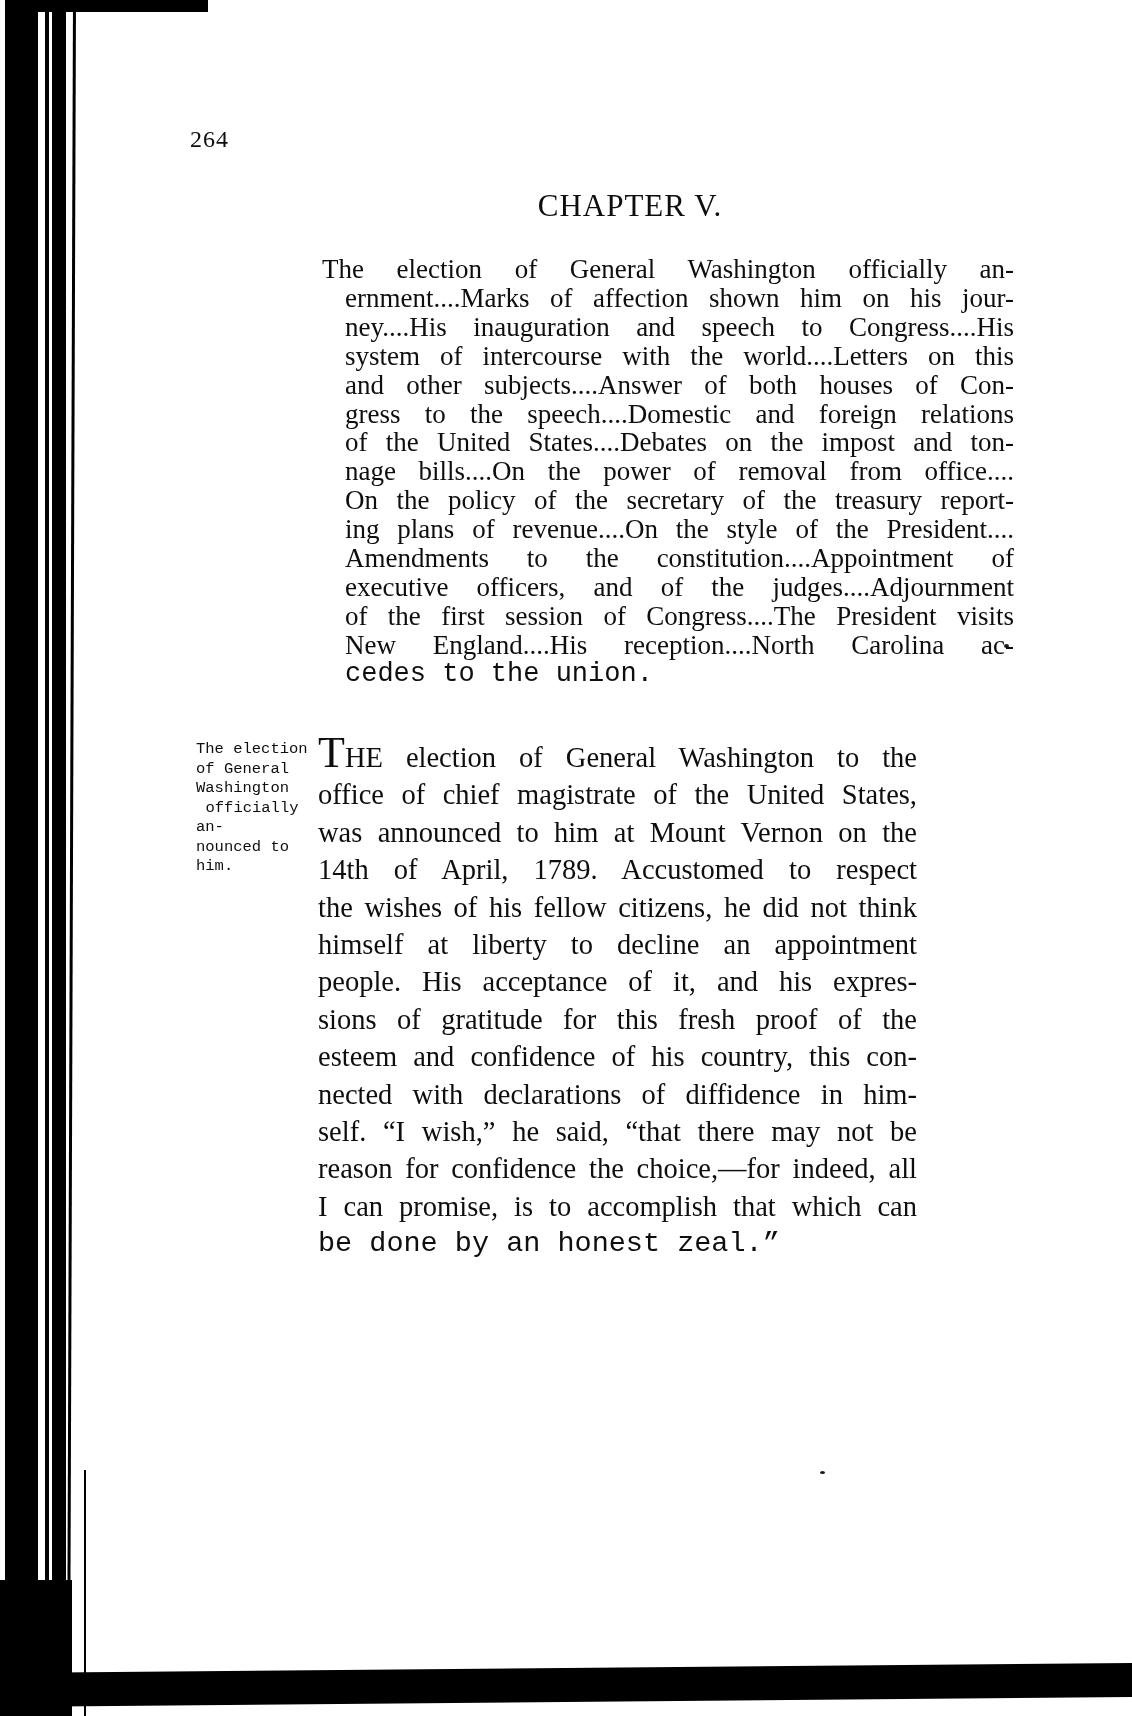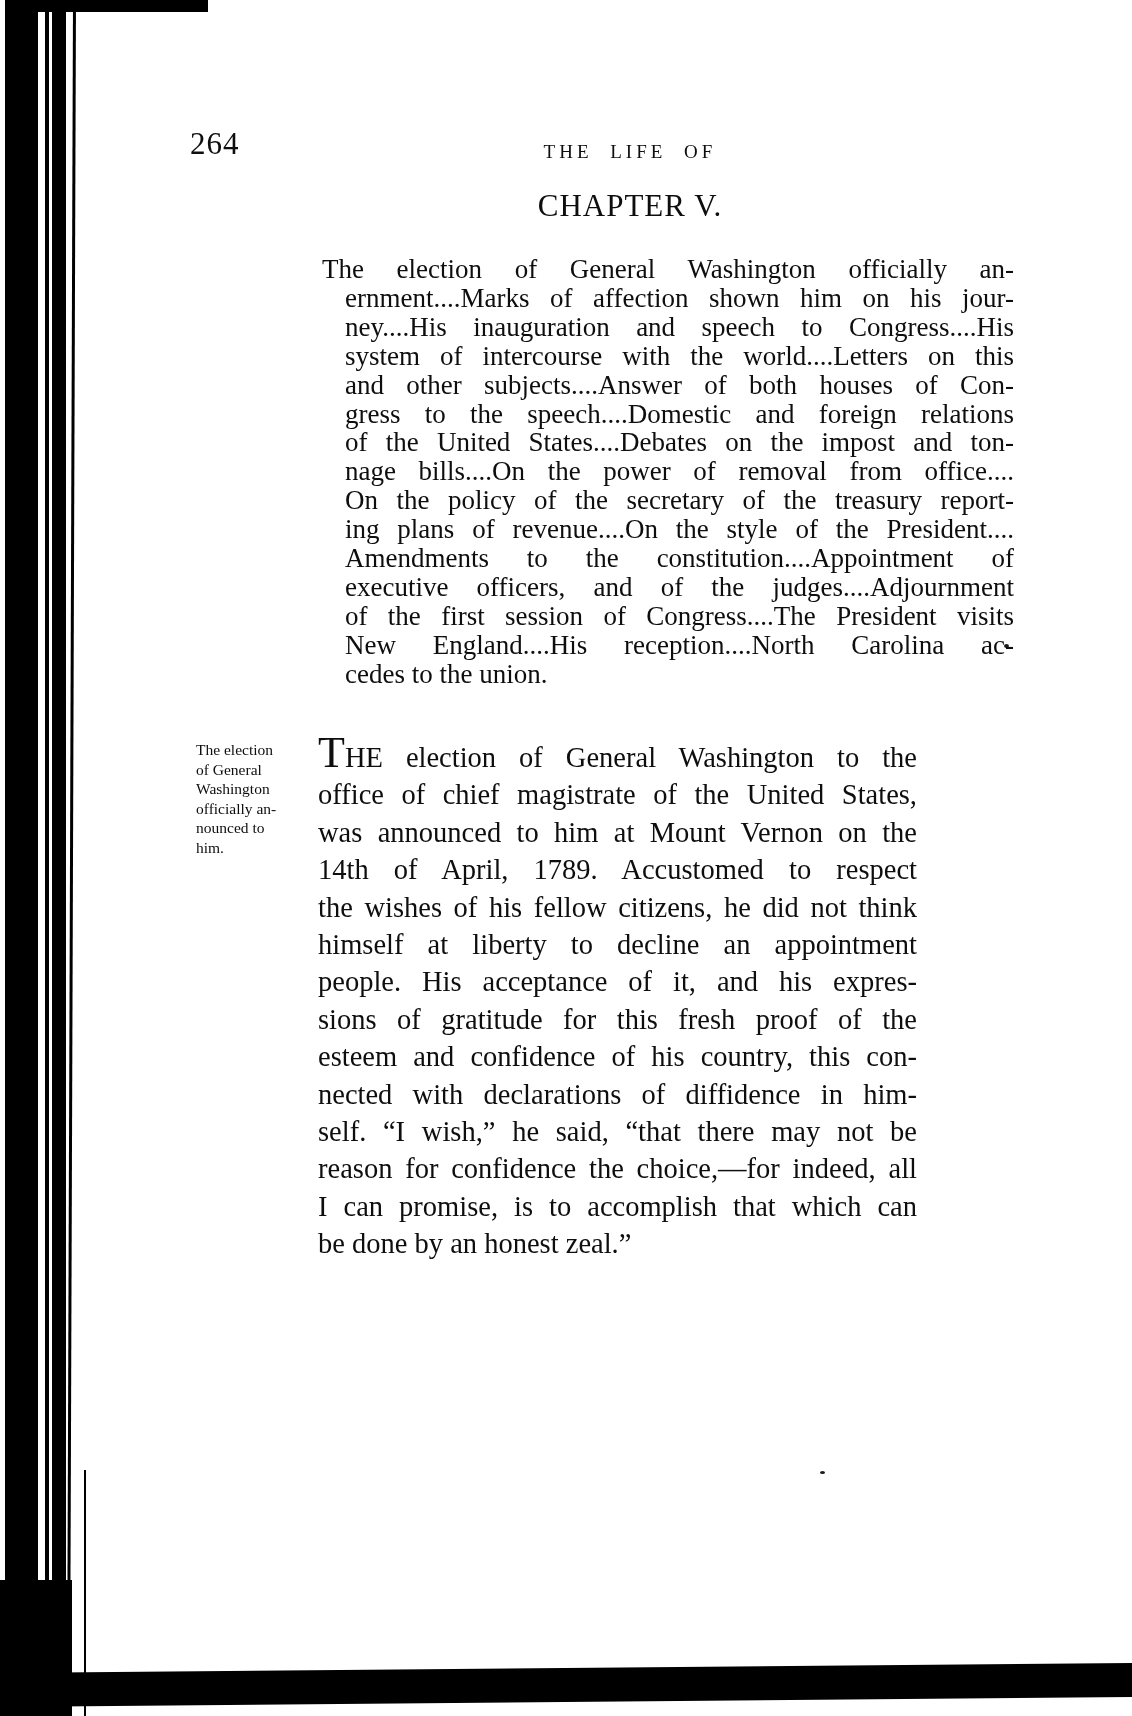--- a/index.html
+++ b/index.html
@@ -9,21 +9,21 @@
     background:#ffffff;
     overflow:hidden;
     font-family:"Liberation Serif","DejaVu Serif",serif;
     color:#0e0e0e;
   }
   
   .bar{position:absolute;background:#000;}
   
   #pageno{
     position:absolute;left:190px;top:126px;
-    font-size:31px;letter-spacing:1px;
+    font-size:24px;letter-spacing:1px;
   }
   #runhead{
     position:absolute;left:400px;top:141px;width:460px;
     text-align:center;font-size:19px;letter-spacing:4px;word-spacing:9px;
   }
   #chapter{
     position:absolute;left:400px;top:188px;width:460px;
     text-align:center;font-size:31px;letter-spacing:1px;
   }
   
@@ -38,21 +38,21 @@
     position:absolute;left:196px;top:740px;width:112px;
     font-size:15.5px;line-height:19.5px;
   }
   
   #bodytext{
     position:absolute;left:318px;top:739px;width:599px;
     font-size:28.5px;line-height:37.4px;
   }
   .tline{white-space:nowrap_off;}
   .tline.j{text-align:justify;text-align-last:justify;}
-  .tline.plain{text-align:left;text-align-last:left;}
+  .tline.plain{text-align:center;text-align-last:left;font-family:Liberation Mono, monospace;}
   #dropcap{
     font-size:44px;line-height:0;
   }
   .speck{position:absolute;background:#1a1a1a;border-radius:50%;}
 </style>
 </head>
 <body>
 
 <div id="page">
 
@@ -62,21 +62,20 @@
   <div class="bar" style="left:70px;top:0;width:3px;height:1716px;transform:rotate(0.2deg);"></div>
   <div class="bar" style="left:84px;top:1470px;width:2px;height:246px;"></div>
   <div class="bar" style="left:28px;top:0;width:180px;height:12px;"></div>
   <div class="bar" style="left:0px;top:1580px;width:72px;height:136px;"></div>
   <div class="bar" style="left:-6px;top:1668px;width:1150px;height:34px;transform:rotate(-0.5deg);"></div>
 
   <div class="speck" style="left:1004px;top:644px;width:5px;height:4px;"></div>
   <div class="speck" style="left:820px;top:1471px;width:5px;height:3px;"></div>
 
   <div id="pageno">264</div>
-  <div id="runhead">THE LIFE OF</div>
   <div id="chapter">CHAPTER V.</div>
 
   <div id="summary">
       <div class="tline j">The election of General Washington officially an-</div>
       <div class="tline j">ernment....Marks of affection shown him on his jour-</div>
       <div class="tline j">ney....His inauguration and speech to Congress....His</div>
       <div class="tline j">system of intercourse with the world....Letters on this</div>
       <div class="tline j">and other subjects....Answer of both houses of Con-</div>
       <div class="tline j">gress to the speech....Domestic and foreign relations</div>
       <div class="tline j">of the United States....Debates on the impost and ton-</div>

